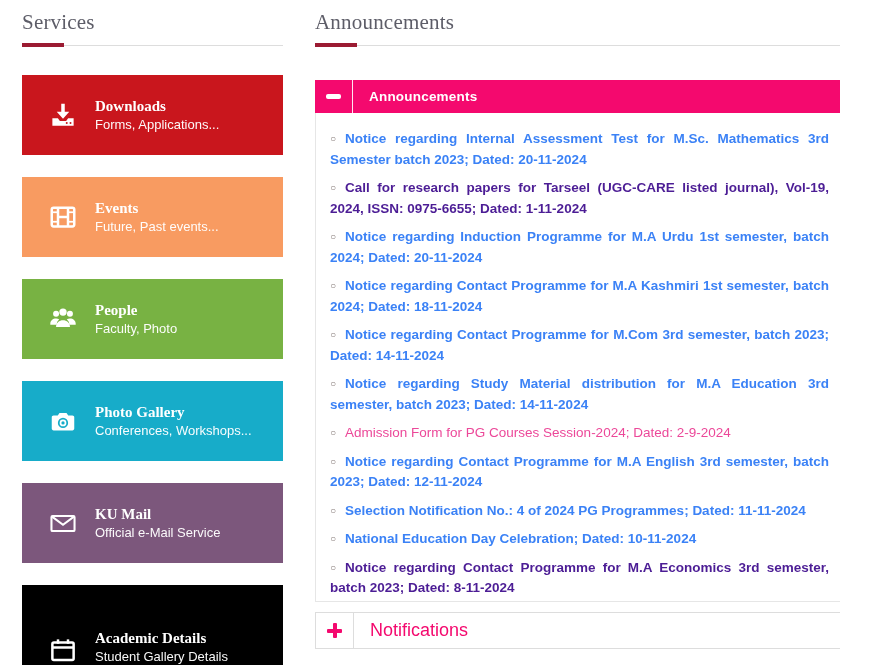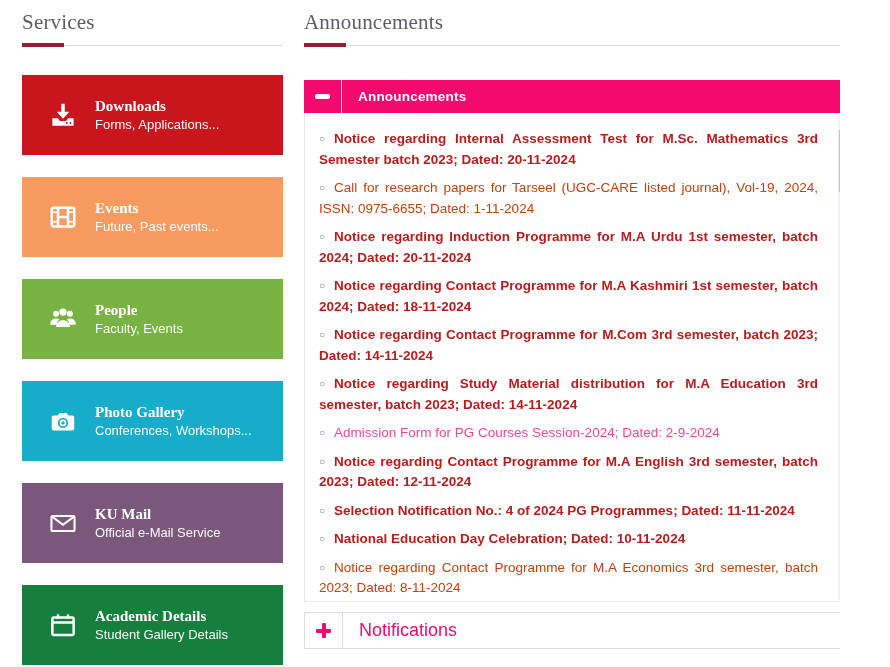--- a/index.html
+++ b/index.html
@@ -1,21 +1,21 @@
 <!DOCTYPE html>
 <html><head>
 <meta charset="utf-8">
 <style>
   html,body{margin:0;padding:0;background:#fff;}
   .page{position:relative;width:840px;height:667px;background:#fff;overflow:hidden;
         font-family:"Liberation Sans","DejaVu Sans",sans-serif;}
 
   
   .col-services{position:absolute;left:22px;top:10px;width:261px;}
-  .col-announce{position:absolute;left:304px;top:10px;width:551px;}
+  .col-announce{position:absolute;left:315px;top:10px;width:551px;}
   h2.sec-title{margin:0;font-family:"Liberation Serif","DejaVu Serif",serif;
     font-weight:400;font-size:21px;color:#5d5d68;letter-spacing:.2px;}
   .rule{position:relative;margin-top:10px;border-bottom:1px solid #ddd;height:0;}
   .rule .accent{position:absolute;left:0;top:-2px;width:42px;height:4px;background:#9b1b32;}
 
   
   .tiles{margin-top:29px;}
   .tile{height:80px;margin-bottom:22px;display:flex;align-items:center;
         padding-left:26px;box-sizing:border-box;cursor:pointer;color:#fff;}
   .tile .ticon{width:30px;height:30px;flex:0 0 30px;margin-right:17px;display:flex;
@@ -32,22 +32,22 @@
         border-right:1px solid rgba(255,255,255,.9);}
   .minus-shape{width:15px;height:5px;border-radius:2px;background:#fff;}
   .ph-label{display:flex;align-items:center;padding-left:16px;color:#fff;
         font-size:13.5px;font-weight:600;letter-spacing:.2px;}
   .panel-body{position:relative;height:489px;border:1px solid #e6e6e6;border-top:none;
         box-sizing:border-box;background:#fff;overflow:hidden;}
   .notice-list{padding:16px 36px 6px 14px;}
   .notice{margin:0 0 8px 0;font-size:13.5px;line-height:20.5px;text-align:justify;cursor:pointer;}
   .notice .bullet{display:inline-block;margin-right:9px;color:#857a78;font-size:10px;
         vertical-align:1px;}
-  .notice.style-bold  span.txt{color:#b91c1c;font-weight:700;}
-  .notice.style-regular span.txt{color:#c2410c;font-weight:400;}
+  .notice.style-bold  span.txt{color:#3b82f6;font-weight:700;}
+  .notice.style-regular span.txt{color:#4c1d95;font-weight:700;}
   .notice.style-pink  span.txt{color:#ec4899;font-weight:400;}
 
   
   .sbar{position:absolute;top:1px;right:1px;bottom:1px;width:15px;background:#f1f1f1;cursor:default;}
   .sarrow{position:absolute;left:0;width:15px;height:15px;display:flex;align-items:center;justify-content:center;}
   .sarrow.up{top:0;} .sarrow.down{bottom:0;}
   .tri-up{width:0;height:0;border-left:4px solid transparent;border-right:4px solid transparent;
         border-bottom:5px solid #9a9a9a;}
   .tri-down{width:0;height:0;border-left:4px solid transparent;border-right:4px solid transparent;
         border-top:5px solid #9a9a9a;}
@@ -114,21 +114,21 @@
             <circle cx="7" cy="7.5" r="2.6"></circle>
             <circle cx="19" cy="7.5" r="2.6"></circle>
             <circle cx="13" cy="6" r="3.2"></circle>
             <path d="M2 16c0-2.6 2.2-4.4 5-4.4 1 0 1.9.2 2.7.7A6.5 6.5 0 0 0 7.5 17H2z"></path>
             <path d="M24 16c0-2.6-2.2-4.4-5-4.4-1 0-1.9.2-2.7.7a6.5 6.5 0 0 1 2.2 4.7H24z"></path>
             <path d="M7 18.5c0-3.2 2.7-5.4 6-5.4s6 2.2 6 5.4V19H7z"></path>
           </svg>
         </span>
         <span>
           <div class="t-title">People</div>
-          <div class="t-sub">Faculty, Events</div>
+          <div class="t-sub">Faculty, Photo</div>
         </span>
       </div>
 
       <div class="tile" style="background-color: rgb(23, 172, 201);">
         <span class="ticon">
           <svg width="30" height="30" viewBox="0 0 24 24">
             <path fill="#fff" fill-rule="evenodd" d="M9.2 5.5h5.6l1.4 2h3.3c.9 0 1.5.6 1.5 1.5v9c0 .9-.6 1.5-1.5 1.5h-15c-.9 0-1.5-.6-1.5-1.5V9c0-.9.6-1.5 1.5-1.5h3.3zM12 17.6a4.1 4.1 0 1 0 0-8.2 4.1 4.1 0 0 0 0 8.2z"></path>
             <path fill="#fff" fill-rule="evenodd" d="M12 16.2a2.7 2.7 0 1 0 0-5.4 2.7 2.7 0 0 0 0 5.4zm0-1.4a1.3 1.3 0 1 1 0-2.6 1.3 1.3 0 0 1 0 2.6z"></path>
           </svg>
         </span>
@@ -144,21 +144,21 @@
             <rect x="3" y="6" width="20" height="13" rx="1"></rect>
             <polyline points="3.5,6.5 13,13.5 22.5,6.5"></polyline>
           </svg>
         </span>
         <span>
           <div class="t-title">KU Mail</div>
           <div class="t-sub">Official e-Mail Service</div>
         </span>
       </div>
 
-      <div class="tile" style="background-color: #15803d;">
+      <div class="tile" style="background-color: #000000; align-items: flex-end;">
         <span class="ticon">
           <svg width="30" height="30" viewBox="0 0 24 24" fill="none" stroke="#fff" stroke-width="2">
             <rect x="3.5" y="6" width="17" height="14" rx="1.2"></rect>
             <line x1="3.5" y1="10" x2="20.5" y2="10"></line>
             <line x1="8" y1="3.5" x2="8" y2="7"></line>
             <line x1="16" y1="3.5" x2="16" y2="7"></line>
           </svg>
         </span>
         <span>
           <div class="t-title">Academic Details</div>

